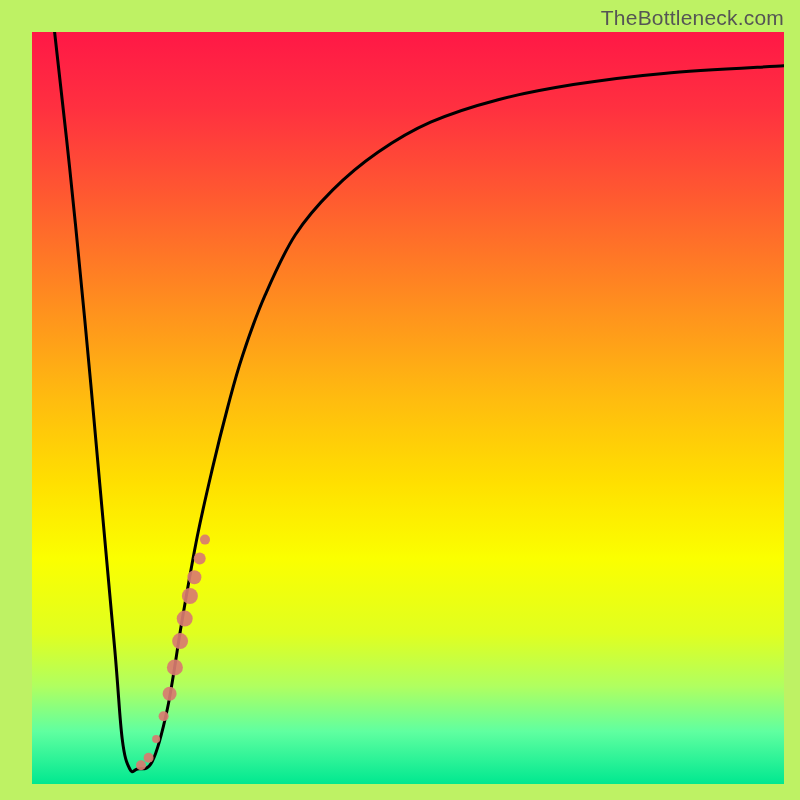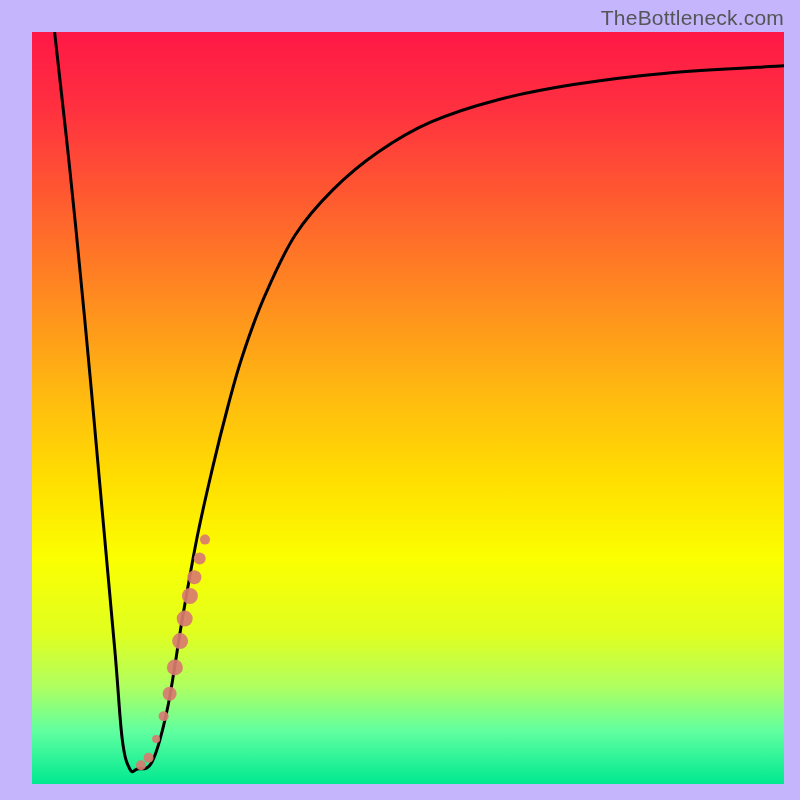--- a/index.html
+++ b/index.html
@@ -8,21 +8,21 @@
     width: 800px;
     height: 800px;
     overflow: hidden;
     background: #000;
     font-family: Arial, Helvetica, sans-serif;
   }
   .frame {
     position: relative;
     width: 800px;
     height: 800px;
-    background: #c4b5fd;
+    background: #bef264;
   }
   .plot-area {
     position: absolute;
     left: 32px;
     top: 32px;
     width: 752px;
     height: 752px;
     overflow: hidden;
   }
   .gradient {

